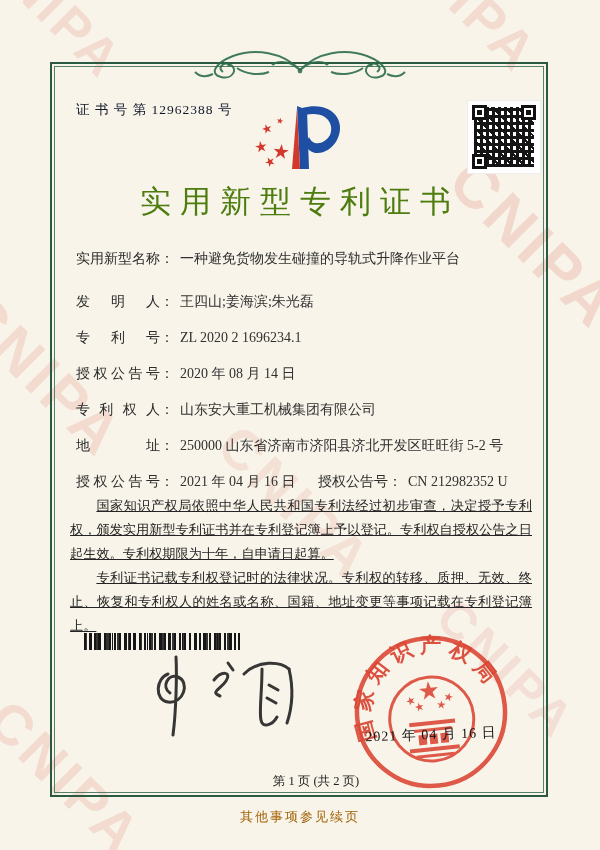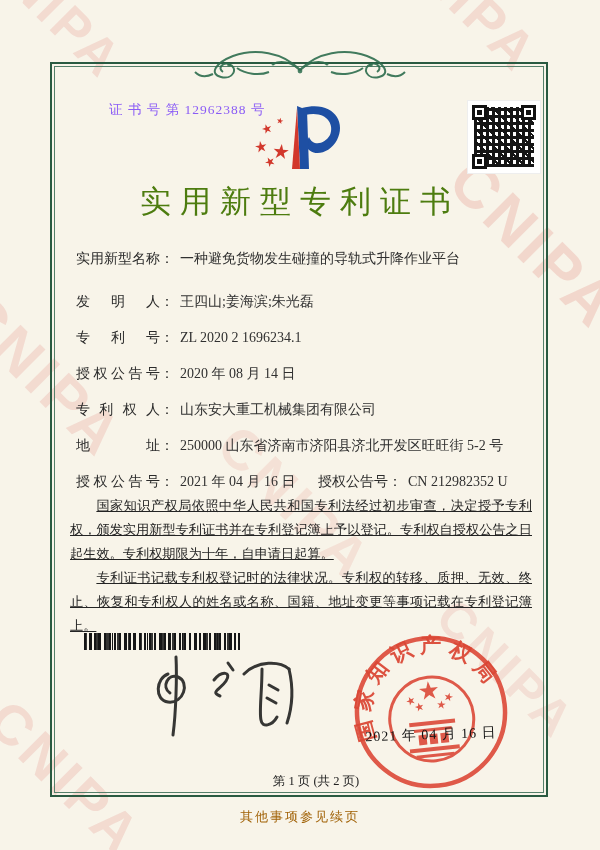--- a/index.html
+++ b/index.html
@@ -16,21 +16,21 @@
   .wm5{left:200px;top:470px;font-size:56px;color:rgba(228,148,140,0.20);}
   .wm6{left:420px;top:640px;font-size:50px;color:rgba(228,148,140,0.22);}
   .wm7{left:-30px;top:745px;font-size:56px;}
   
   .frame{position:absolute;left:50px;top:62px;width:494px;height:731px;
          border:2px solid #2a5a41;}
   .frame::before{content:"";position:absolute;left:2px;top:2px;right:2px;bottom:2px;
          border:1px solid #55806a;}
   .ornament{position:absolute;left:185px;top:44px;width:230px;height:44px;z-index:3;}
   
-  .certno{position:absolute;left:76px;top:101px;font-size:13.5px;letter-spacing:1px;color:#8b5cf6;margin-left:33px;}
+  .certno{position:absolute;left:76px;top:101px;font-size:13.5px;letter-spacing:1px;color:#0f172a;}
   .logo{position:absolute;left:250px;top:99px;width:100px;height:76px;}
   .qr{position:absolute;left:468px;top:101px;width:72px;height:72px;background:#fff;
       box-shadow:0 0 0 1px #eee;}
   .qr-noise{position:absolute;left:6px;top:6px;width:60px;height:60px;
       background:
         repeating-linear-gradient(90deg,#151515 0 3px,transparent 3px 6px),
         repeating-linear-gradient(0deg,#151515 0 3px,transparent 3px 7px),
         repeating-linear-gradient(45deg,#151515 0 2px,transparent 2px 9px);}
   .finder{position:absolute;width:15px;height:15px;background:#fff;border:3px solid #111;box-sizing:border-box;}
   .finder::after{content:"";position:absolute;left:2px;top:2px;right:2px;bottom:2px;background:#111;}

